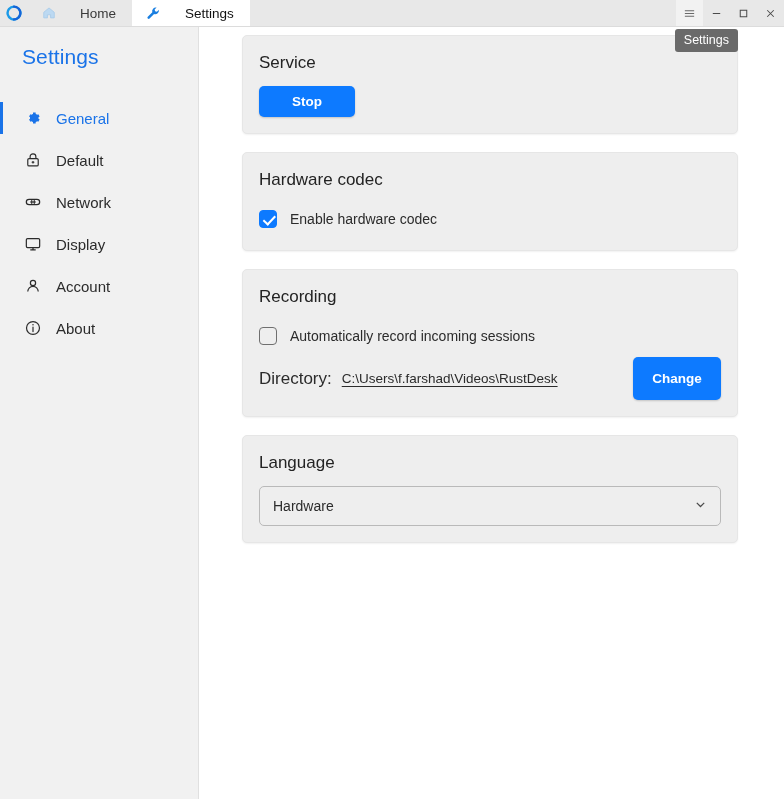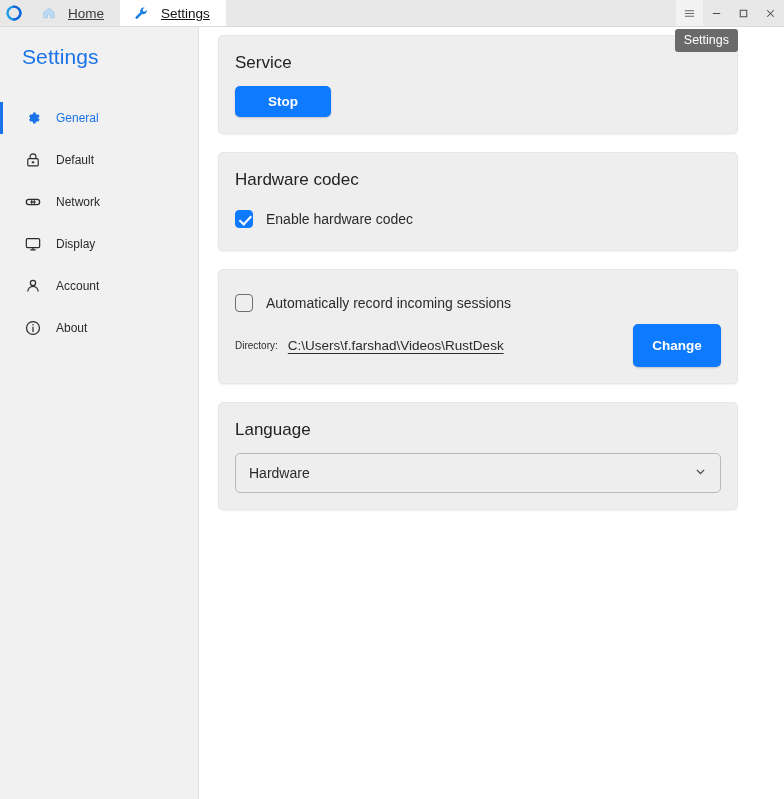--- a/index.html
+++ b/index.html
@@ -18,27 +18,26 @@
     align-items: stretch;
     border-bottom: 1px solid #dcdcdc;
     position: relative;
   }
   .app-logo {
     width: 28px;
     display: flex; align-items: center; justify-content: center;
   }
   .tab {
     display: flex; align-items: center;
-    gap: 12px;
+    gap: 24px;
     padding: 0 16px 0 14px;
     font-size: 13.5px;
     color: #222;
     background: transparent;
     min-width: 60px;
-    text-decoration: underline;
   }
   .tab.inactive { color: #3a3a3a; background: #e8e8e8; }
   .tab.active {
     background: #ffffff;
     color: #111;
   }
   .tab-icon { display: flex; align-items: center; }
   .tabstrip { display: flex; align-items: stretch; flex: 1; }
   .win-controls {
     display: flex; align-items: stretch;
@@ -69,21 +68,21 @@
     letter-spacing: 0.1px;
   }
   .nav { margin-top: 28px; }
   .nav-item {
     height: 42px;
     display: flex; align-items: center;
     gap: 14px;
     padding-left: 23px;
     position: relative;
     color: #2b2b2b;
-    font-size: 12px;
+    font-size: 15px;
   }
   .nav-item .nav-ico {
     width: 19px; height: 19px;
     display: flex; align-items: center; justify-content: center;
     color: #2b2b2b;
   }
   .nav-item.active { color: #1a73e8; }
   .nav-item.active .nav-ico { color: #1a73e8; }
   .nav-item.active::before {
     content: "";
@@ -101,20 +100,21 @@
     overflow: hidden;
     position: relative;
   }
   .card {
     background: #eeeeee;
     border-radius: 5px;
     border: 1px solid #e6e6e6;
     box-shadow: 0 1px 2px rgba(0,0,0,0.06);
     padding: 17px 16px 16px 16px;
     margin-bottom: 18px;
+    margin-left: 24px;
   }
   .card-title {
     font-size: 17px;
     color: #232323;
     font-weight: 400;
     margin-bottom: 13px;
   }
 
   .btn-primary {
     background: #0d7aff;
@@ -179,21 +179,21 @@
     width: 5px; height: 9.5px;
     border: solid #fff;
     border-width: 0 2.1px 2.1px 0;
     transform: rotate(43deg);
   }
 
   .dir-row {
     display: flex; align-items: center;
     margin-top: 6px;
   }
-  .dir-label { font-size: 10px; color: #2b2b2b; margin-right: 10px; }
+  .dir-label { font-size: 17px; color: #2b2b2b; margin-right: 10px; }
   .dir-path {
     font-size: 13.5px;
     color: #2b2b2b;
     text-decoration: underline;
     text-underline-offset: 3px;
     cursor: pointer;
     text-align: center;
   }
   .dir-row .btn-primary { margin-left: auto; }
 
@@ -365,20 +365,21 @@
     <div class="card">
       <div class="card-title">Hardware codec</div>
       <div class="opt-row">
         <span class="checkbox checked"></span>
         <span class="opt-label">Enable hardware codec</span>
       </div>
     </div>
 
 
     <div class="card">
+      <div class="card-title">Recording</div>
       <div class="opt-row">
         <span class="checkbox"></span>
         <span class="opt-label">Automatically record incoming sessions</span>
       </div>
       <div class="dir-row">
         <span class="dir-label">Directory:</span>
         <span class="dir-path">C:\Users\f.farshad\Videos\RustDesk</span>
         <button class="btn-primary btn-change">Change</button>
       </div>
     </div>

